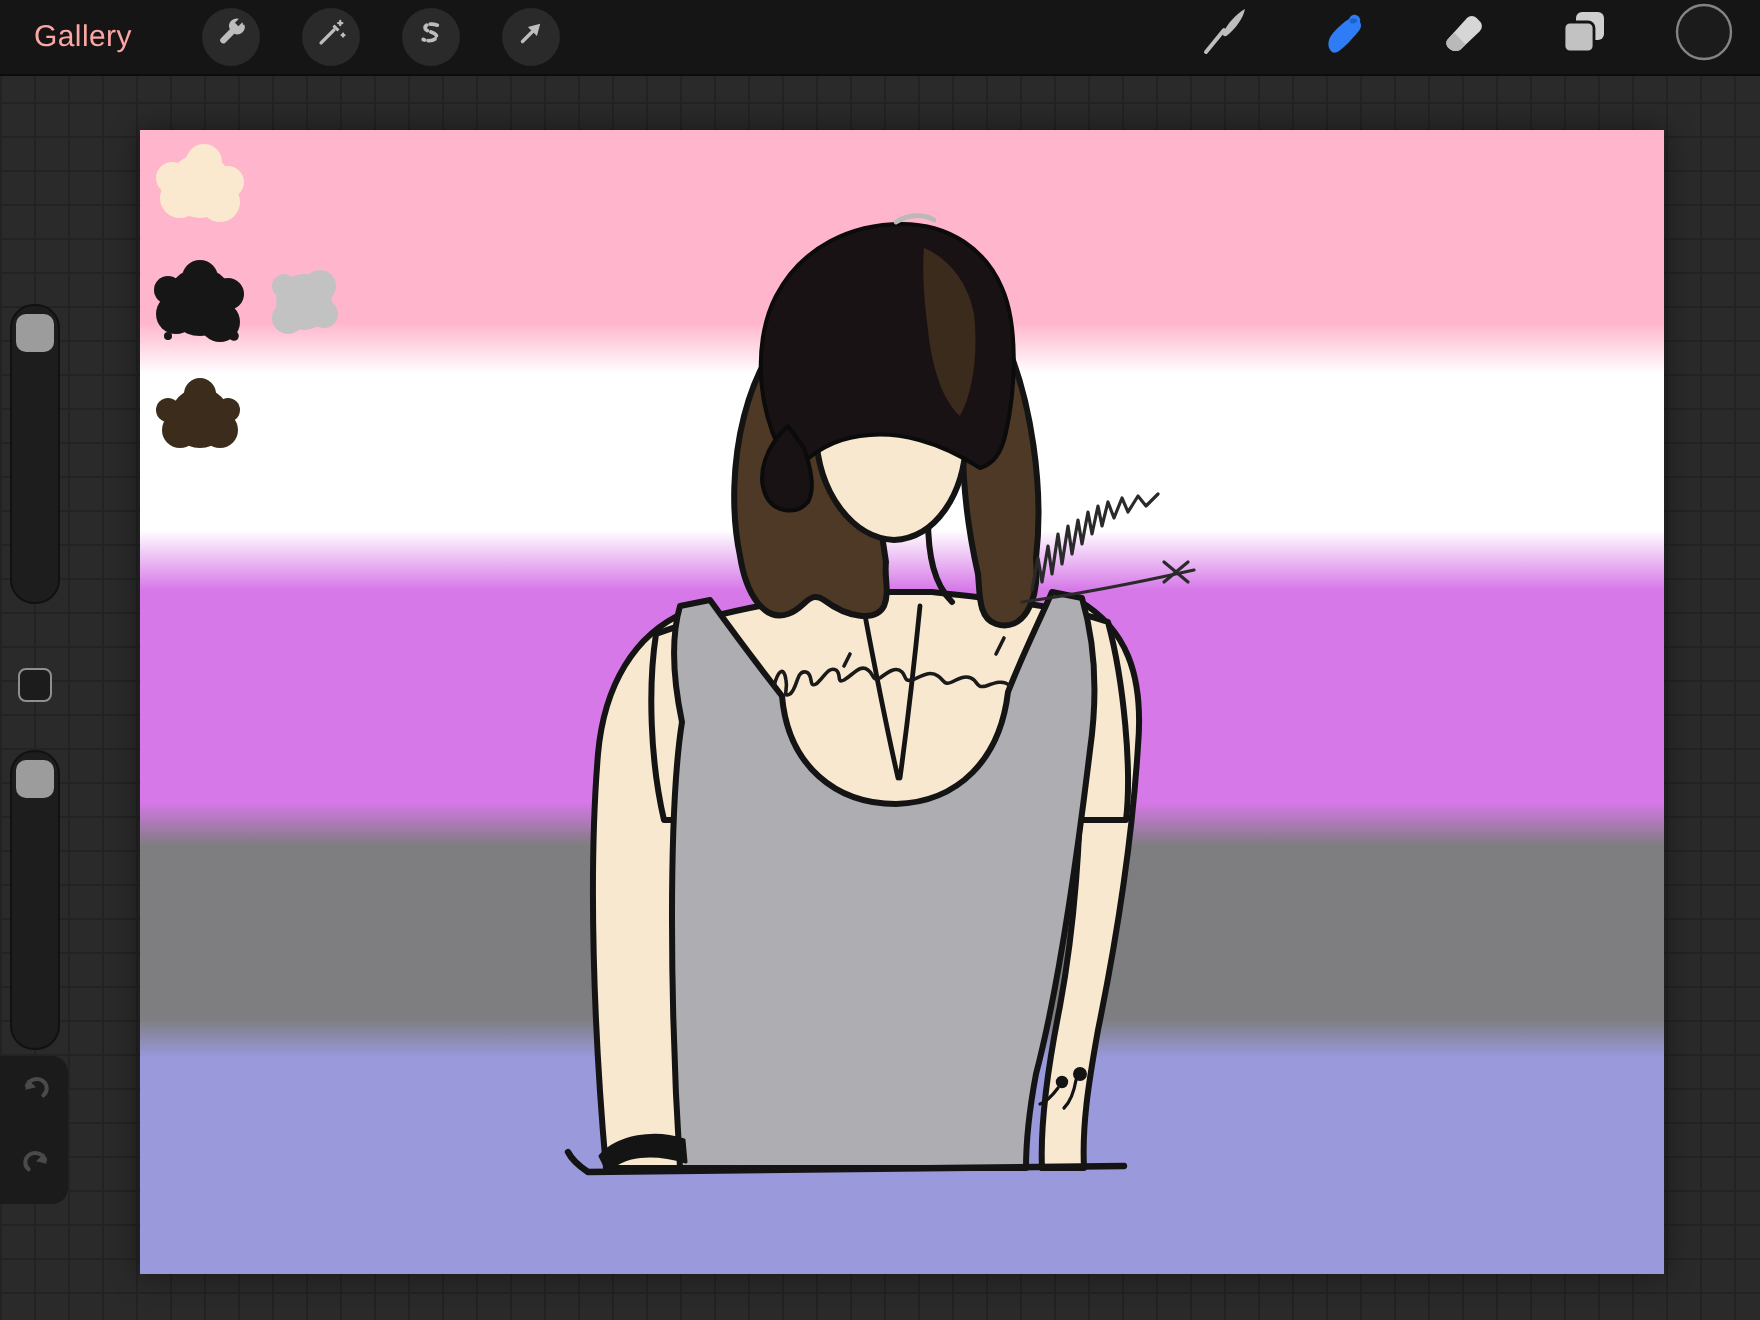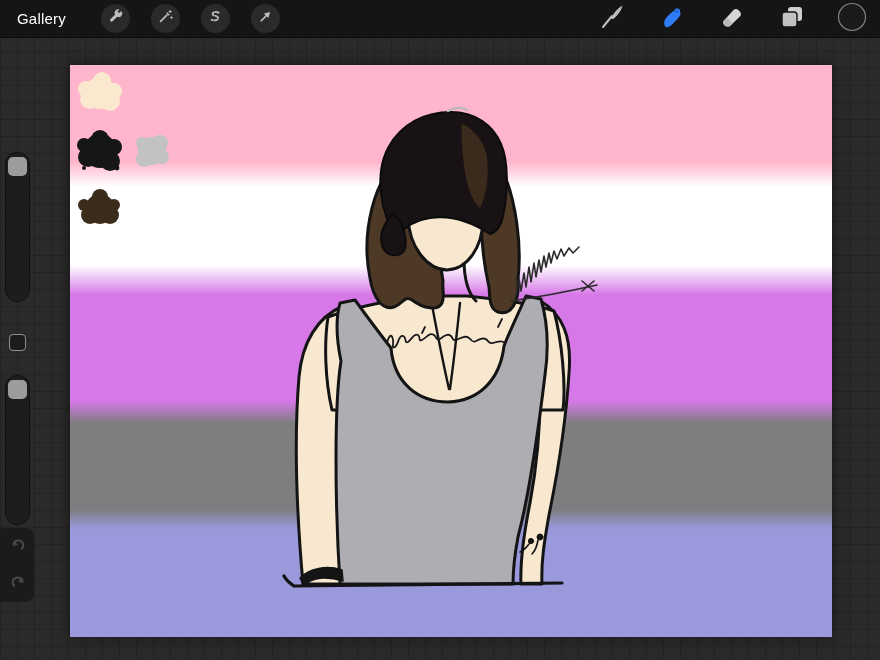--- a/index.html
+++ b/index.html
@@ -12,21 +12,21 @@
       linear-gradient(90deg,#232323 1px, transparent 1px);
     background-size:17px 17px;
     position:relative;
   }
   
   .toolbar {
     position:absolute; top:0; left:0; width:880px; height:38px;
     background:#151515; display:flex; align-items:center;
     border-bottom:1px solid #0c0c0c; z-index:20;
   }
-  .gallery-label { color:#ffffff; font-size:15px; margin-left:17px; margin-right:14px; letter-spacing:.2px; }
+  .gallery-label { color:#fca5a5; font-size:15px; margin-left:17px; margin-right:14px; letter-spacing:.2px; }
   .round-btn {
     width:29px; height:29px; border-radius:50%; background:#2a2a2a;
     display:flex; align-items:center; justify-content:center;
     margin-left:21px; flex:0 0 auto;
   }
   .right-group { margin-left:auto; display:flex; align-items:center; gap:30px; margin-right:13px; }
   .flat-btn { width:30px; height:30px; display:flex; align-items:center; justify-content:center; }
   .icon-stroke { stroke:#bdbdbd; fill:none; stroke-linecap:round; stroke-linejoin:round; }
   .icon-fill { fill:#bdbdbd; }
   

